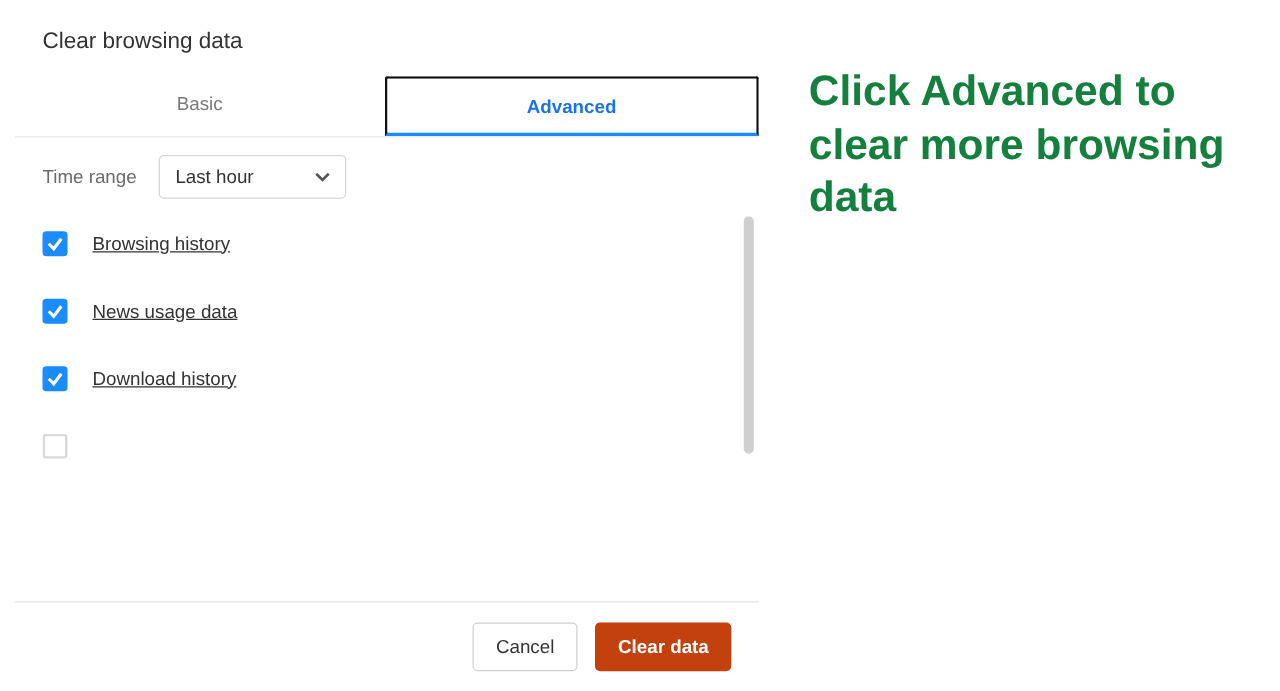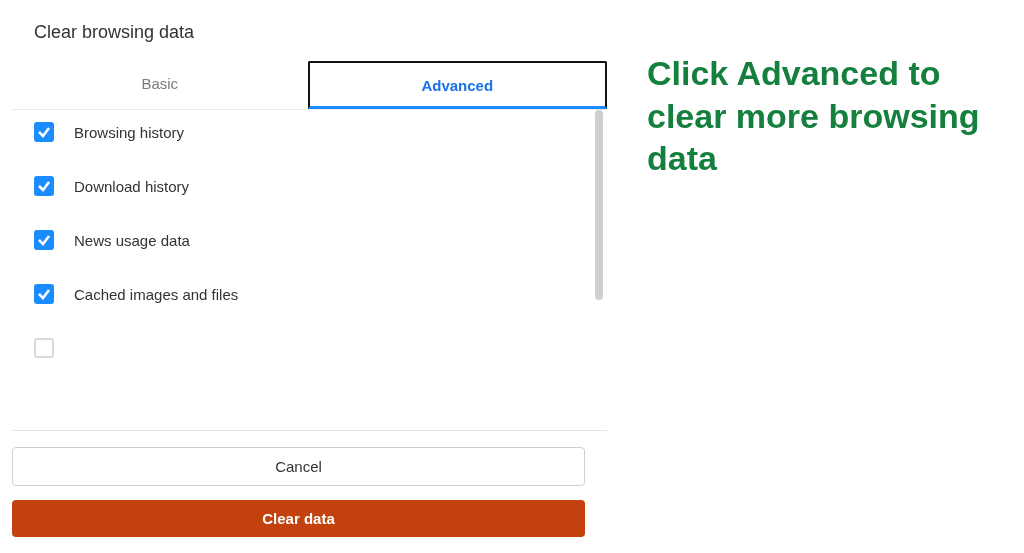--- a/index.html
+++ b/index.html
@@ -34,33 +34,32 @@
   .items { padding-left: 22px; padding-top: 12px; }
   .item { display: flex; align-items: center; gap: 20px; margin-bottom: 34px; }
   .chk {
     width: 20px; height: 20px; border-radius: 3px;
     display: flex; align-items: center; justify-content: center;
     cursor: pointer; flex-shrink: 0;
   }
   .chk.checked { background: #1a8cff; }
   .chk.unchecked { border: 2px solid #bdbdbd; background: #fff; }
   .chk svg { display: block; }
-  .item-label { font-size: 15px; color: #333; }
+  .item-label { font-size: 15px; color: #333; text-decoration: underline; }
 
   .scrollbar-track {
     position: absolute; right: 4px; top: 0; width: 8px; height: 190px;
     background: #cfcfcf; border-radius: 4px;
   }
 
   .footer {
     border-top: 1px solid #e3e3e3;
     padding: 16px 22px 16px 0;
     display: flex; justify-content: flex-end; gap: 14px;
     background: #fff;
-    flex-direction: column;
   }
   .btn { font-size: 15px; padding: 10px 18px; border-radius: 4px; cursor: pointer; }
   .btn-cancel { border: 1px solid #cfcfcf; background: #fff; color: #333; }
   .btn-clear { border: none; background: #c2410c; color: #fff; font-weight: 600; }
 
   .annotation {
     padding: 52px 30px 0 40px;
     color: #15803d; font-weight: 800;
     font-size: 34px; line-height: 1.25;
     font-family: Liberation Sans, sans-serif;
@@ -78,60 +77,63 @@
   <div class="dialog">
 
     <div class="dialog-title">Clear browsing data</div>
 
     <div class="tabs">
       <div class="tab tab-basic">Basic</div>
       <div class="tab tab-advanced">Advanced</div>
     </div>
     <div class="divider"></div>
 
+    <div class="timerow">
+      <div class="timerow-label">Time range</div>
+      <div class="select">
+        <span>Last hour</span>
+        <span class="caret">
+          <svg width="12" height="8" viewBox="0 0 12 8">
+              <path d="M1 1 L6 6 L11 1" fill="none" stroke="#555" stroke-width="2"></path>
+            </svg>
+        </span>
+      </div>
+    </div>
 
     <div class="scroll-area">
       <div class="items">
 
         <div class="item">
           <div class="chk checked">
             <svg width="14" height="14" viewBox="0 0 14 14">
                 <path d="M2 7 L6 11 L12 3" fill="none" stroke="#fff" stroke-width="2.5"></path>
               </svg>
           </div>
           <div class="item-label">Browsing history</div>
         </div>
 
         <div class="item">
           <div class="chk checked">
             <svg width="14" height="14" viewBox="0 0 14 14">
                 <path d="M2 7 L6 11 L12 3" fill="none" stroke="#fff" stroke-width="2.5"></path>
               </svg>
           </div>
-          <div class="item-label">Download history</div>
+          <div class="item-label">News usage data</div>
         </div>
 
         <div class="item">
           <div class="chk checked">
             <svg width="14" height="14" viewBox="0 0 14 14">
                 <path d="M2 7 L6 11 L12 3" fill="none" stroke="#fff" stroke-width="2.5"></path>
               </svg>
           </div>
-          <div class="item-label">News usage data</div>
+          <div class="item-label">Download history</div>
         </div>
 
 
-        <div class="item">
-          <div class="chk checked">
-            <svg width="14" height="14" viewBox="0 0 14 14">
-                <path d="M2 7 L6 11 L12 3" fill="none" stroke="#fff" stroke-width="2.5"></path>
-              </svg>
-          </div>
-          <div class="item-label">Cached images and files</div>
-        </div>
 
         <div class="item truncated">
           <div class="chk unchecked"></div>
           <div class="item-label"></div>
         </div>
 
       </div>
       <div class="scrollbar-track"></div>
     </div>
 

